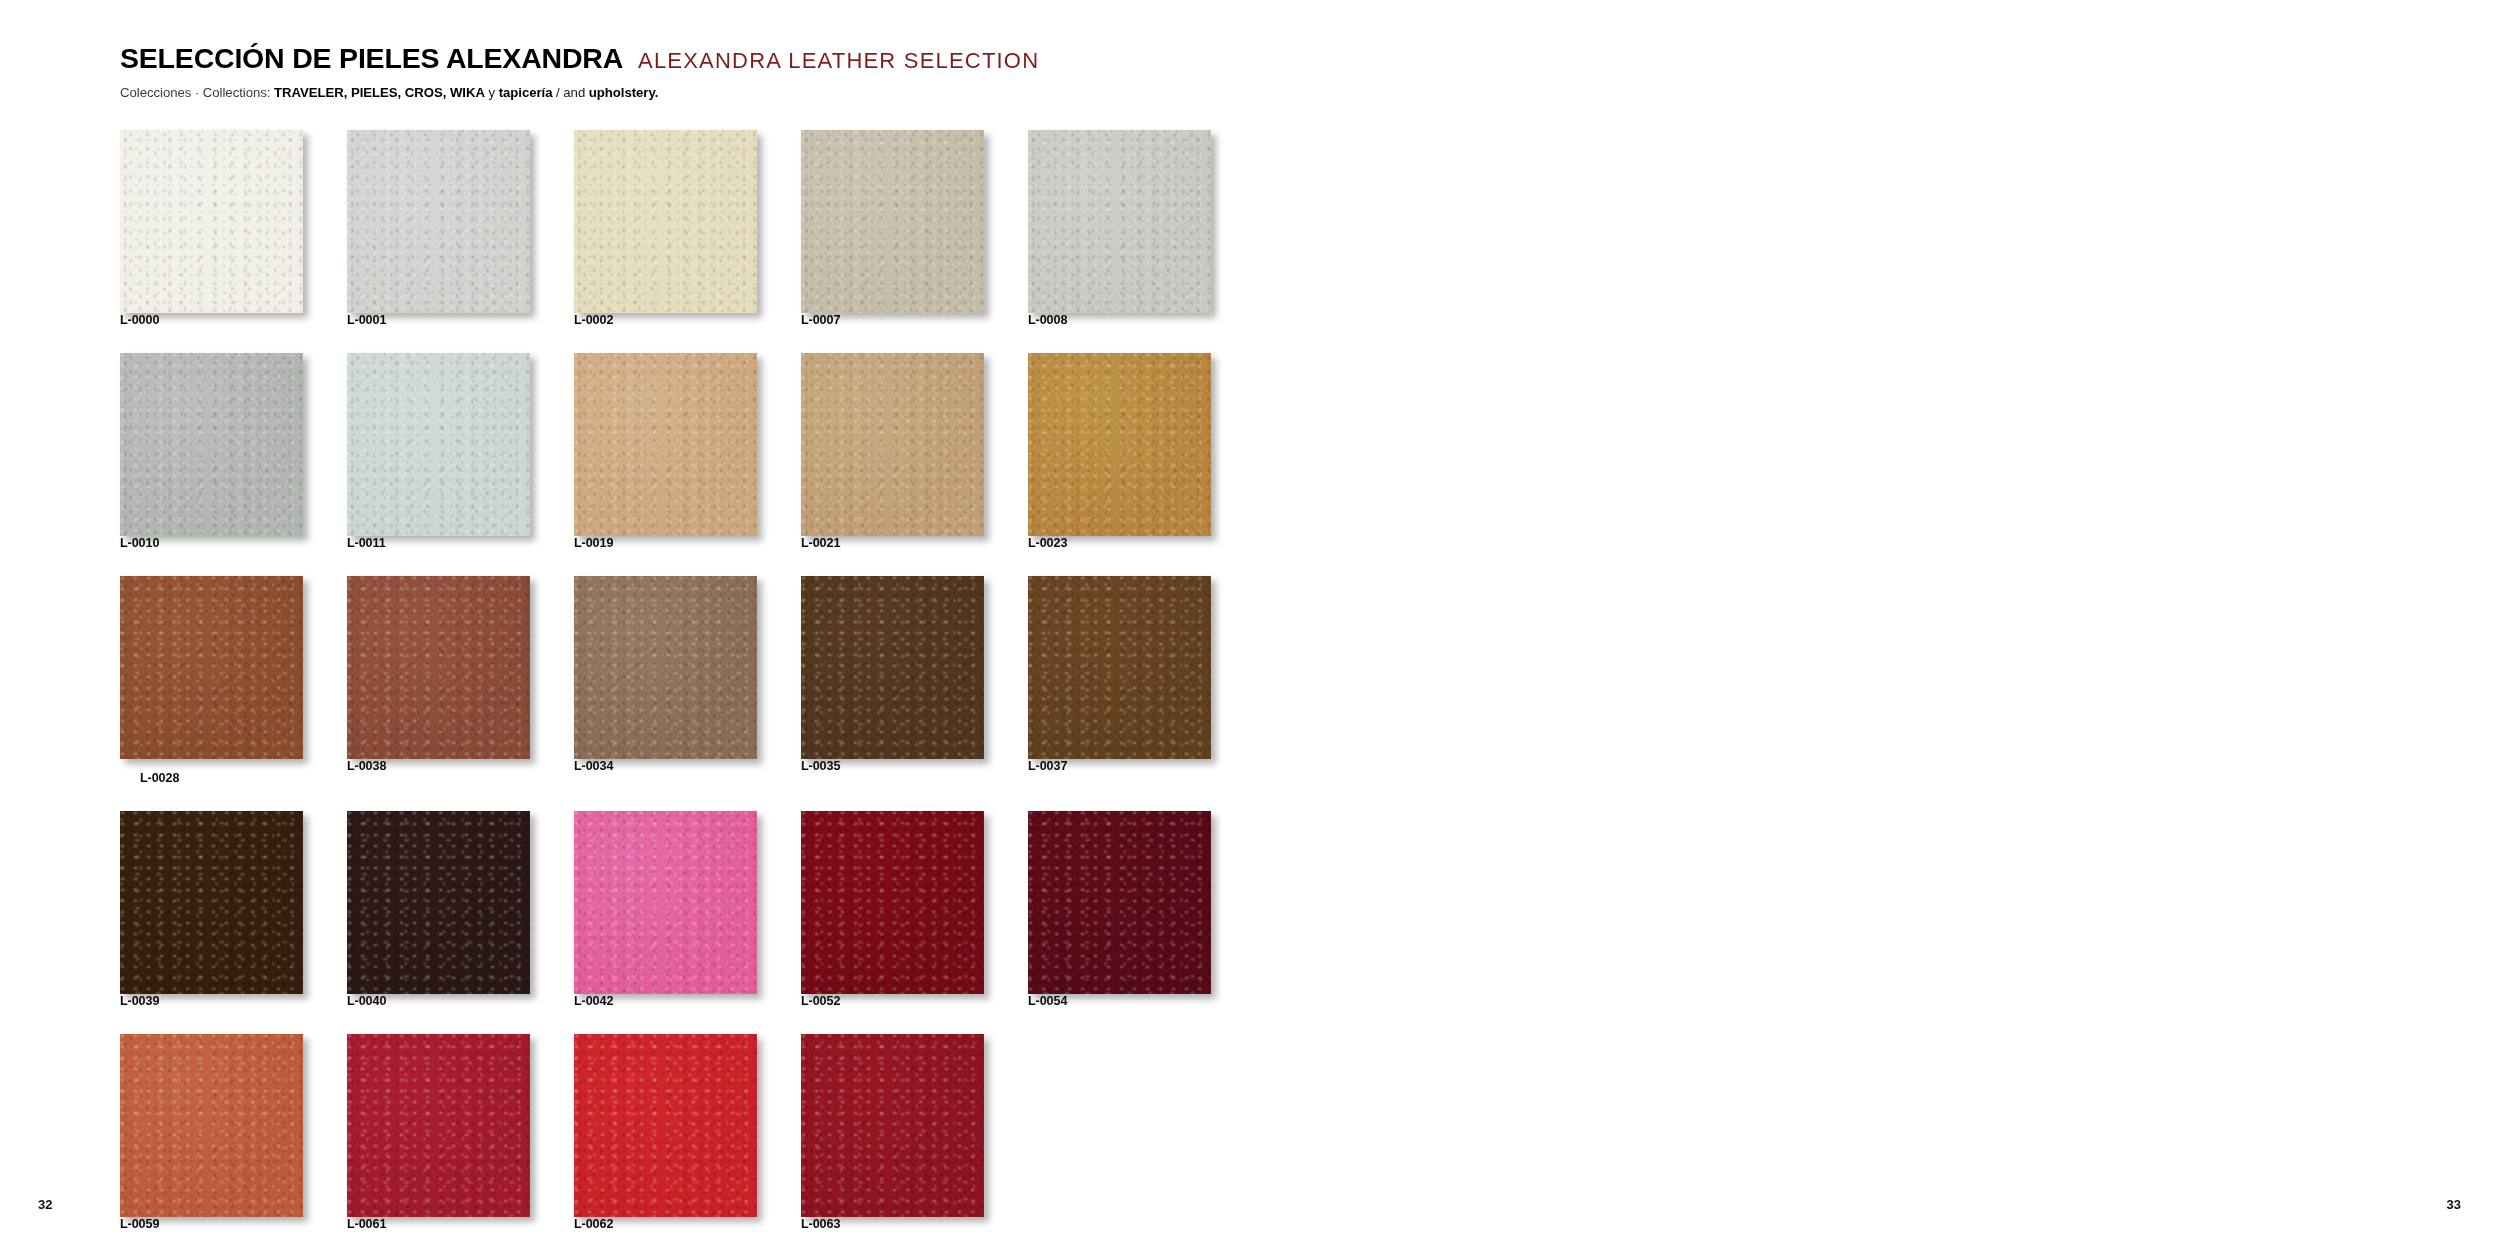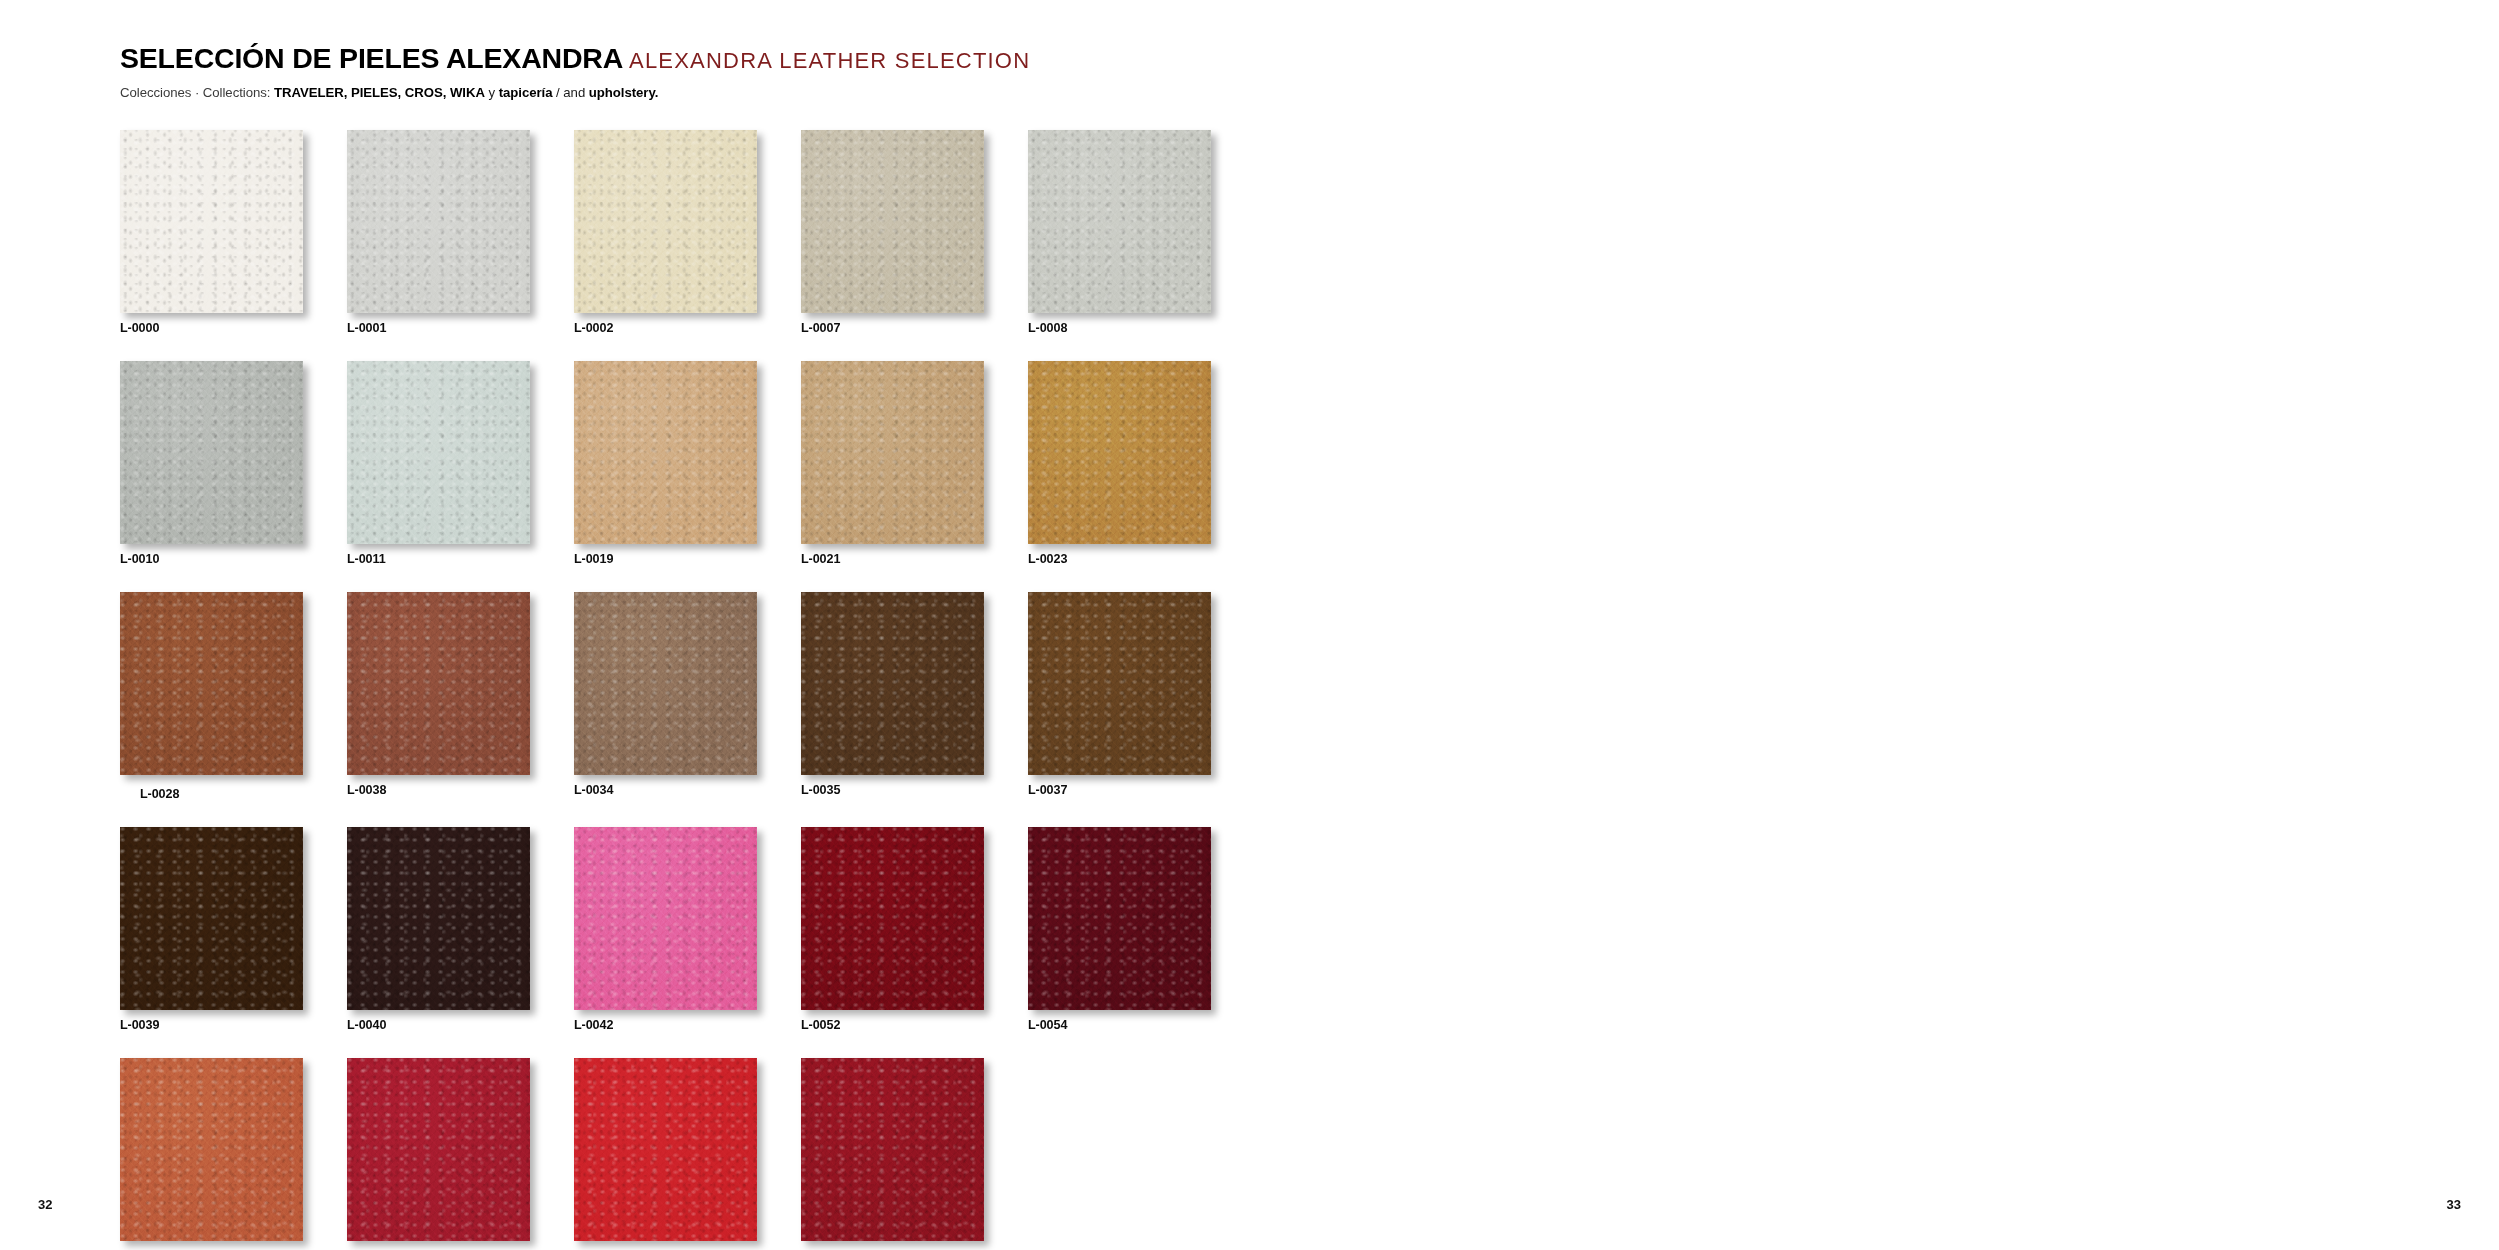--- a/index.html
+++ b/index.html
@@ -24,21 +24,21 @@
 
   
   .header {
     position: absolute;
     left: 120px;
     top: 42px;
   }
   .title-line {
     display: flex;
     align-items: baseline;
-    gap: 6px;
+    gap: 15px;
     white-space: nowrap;
   }
   .title-es {
     font-size: 28.5px;
     font-weight: bold;
     color: #000000;
     letter-spacing: -0.2px;
   }
   .title-en {
     font-size: 22px;
@@ -106,21 +106,20 @@
     inset: 0;
     background-image:
       repeating-linear-gradient(48deg, rgba(255,255,255,0.055) 0 1px, transparent 1px 5px),
       repeating-linear-gradient(-42deg, rgba(0,0,0,0.05) 0 1px, transparent 1px 6px),
       repeating-linear-gradient(105deg, rgba(0,0,0,0.035) 0 1px, transparent 1px 4px),
       radial-gradient(ellipse at 32% 26%, rgba(255,255,255,0.13), transparent 68%);
     mix-blend-mode: overlay;
   }
 
   .code {
-    margin-top: 8px;
     font-size: 12.6px;
     font-weight: bold;
     color: #0d0d0d;
     letter-spacing: -0.1px;
     white-space: nowrap;
   }
 
   
   .cell.low .code { margin-top: 12px; margin-left: 20px; }
 

